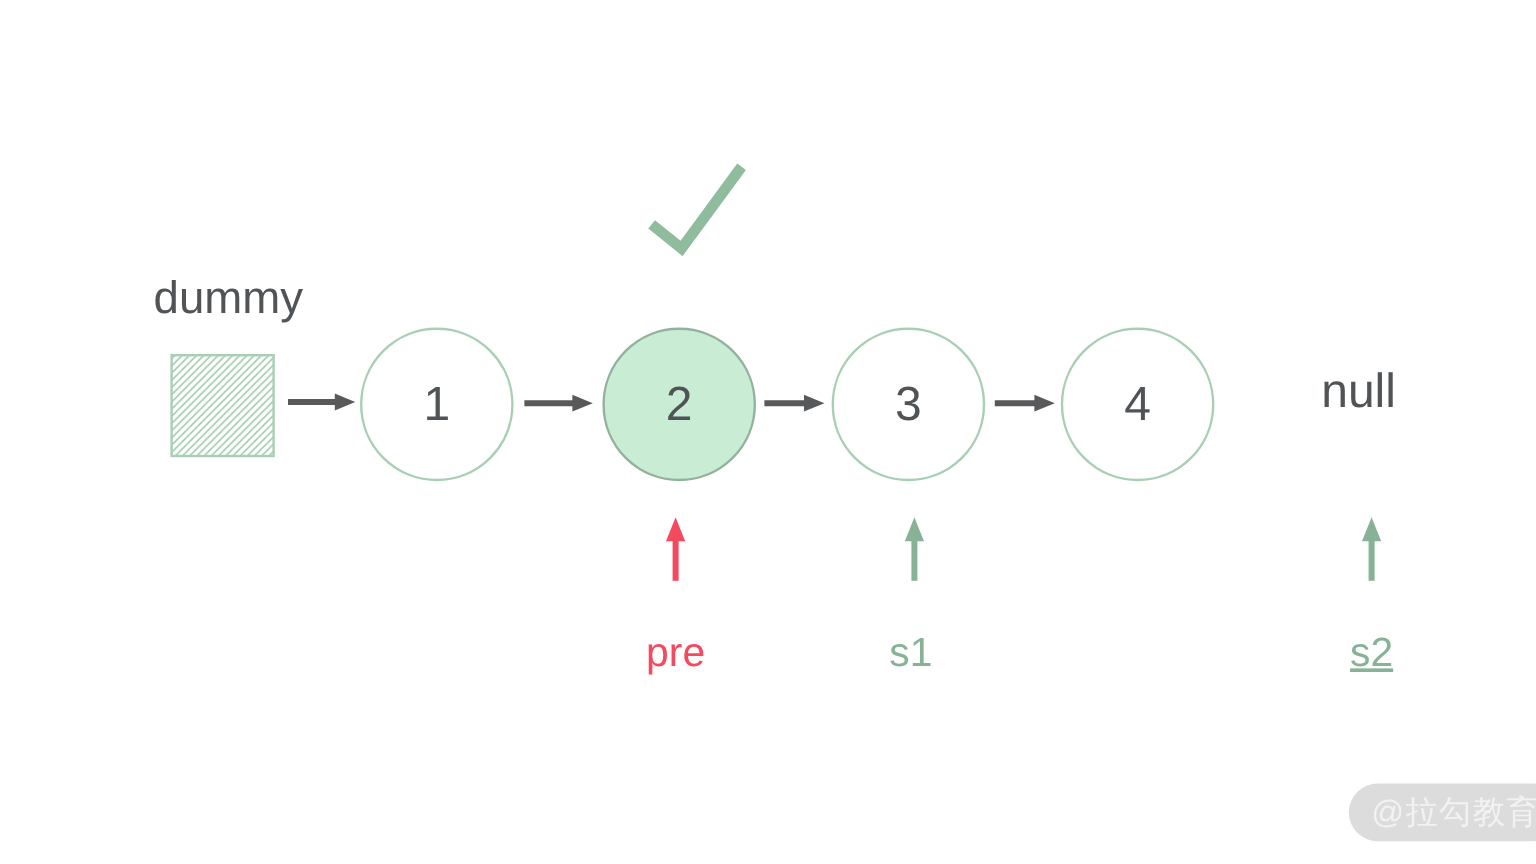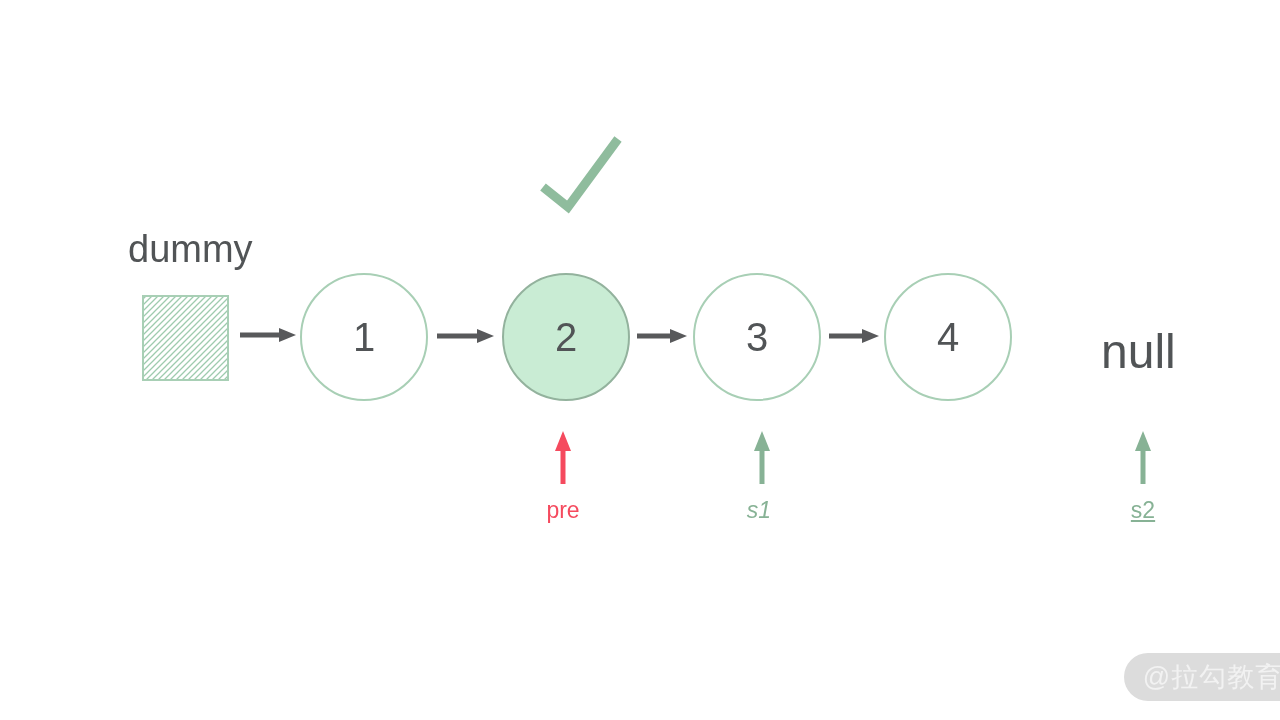--- a/index.html
+++ b/index.html
@@ -28,24 +28,24 @@
   .up-head-green{fill:var(--pointer-green);}
   .check{stroke:var(--check-green);stroke-width:9;fill:none;stroke-linecap:butt;stroke-linejoin:miter;}
   .dummy-rect{fill:url(#hatch);stroke:var(--node-border);stroke-width:2;}
   .node{position:absolute;top:273px;width:128px;height:128px;border-radius:50%;
     border:2px solid var(--node-border);background:var(--bg);
     display:flex;align-items:center;justify-content:center;
     font-size:40px;color:var(--text-dark);}
   .node.highlighted{background:var(--node-fill);border-color:#93b29d;}
   .label{position:absolute;color:var(--text-dark);}
   .dummy-label{left:88px;top:228px;font-size:38px;}
-  .null-label{left:1061px;top:324px;font-size:48px;}
-  .ptr-label{position:absolute;top:497px;transform:translateX(-50%);font-size:23px;}
+  .null-label{left:1061px;top:304px;font-size:40px;}
+  .ptr-label{position:absolute;top:525px;transform:translateX(-50%);font-size:34px;}
   .ptr-pre{left:523px;color:var(--pointer-red);}
-  .ptr-s1{left:719px;color:var(--pointer-green);font-style:italic;}
+  .ptr-s1{left:719px;color:var(--pointer-green);}
   .ptr-s2{left:1103px;color:var(--pointer-green);text-decoration:underline;}
   .watermark{position:absolute;left:1084px;top:653px;width:178px;height:48px;
     background:var(--watermark-bg);border-radius:24px;
     display:flex;align-items:center;justify-content:center;
     color:var(--watermark-text);font-size:27px;letter-spacing:1px;}
 </style>
 </head>
 <body>
 
 <div class="stage">

